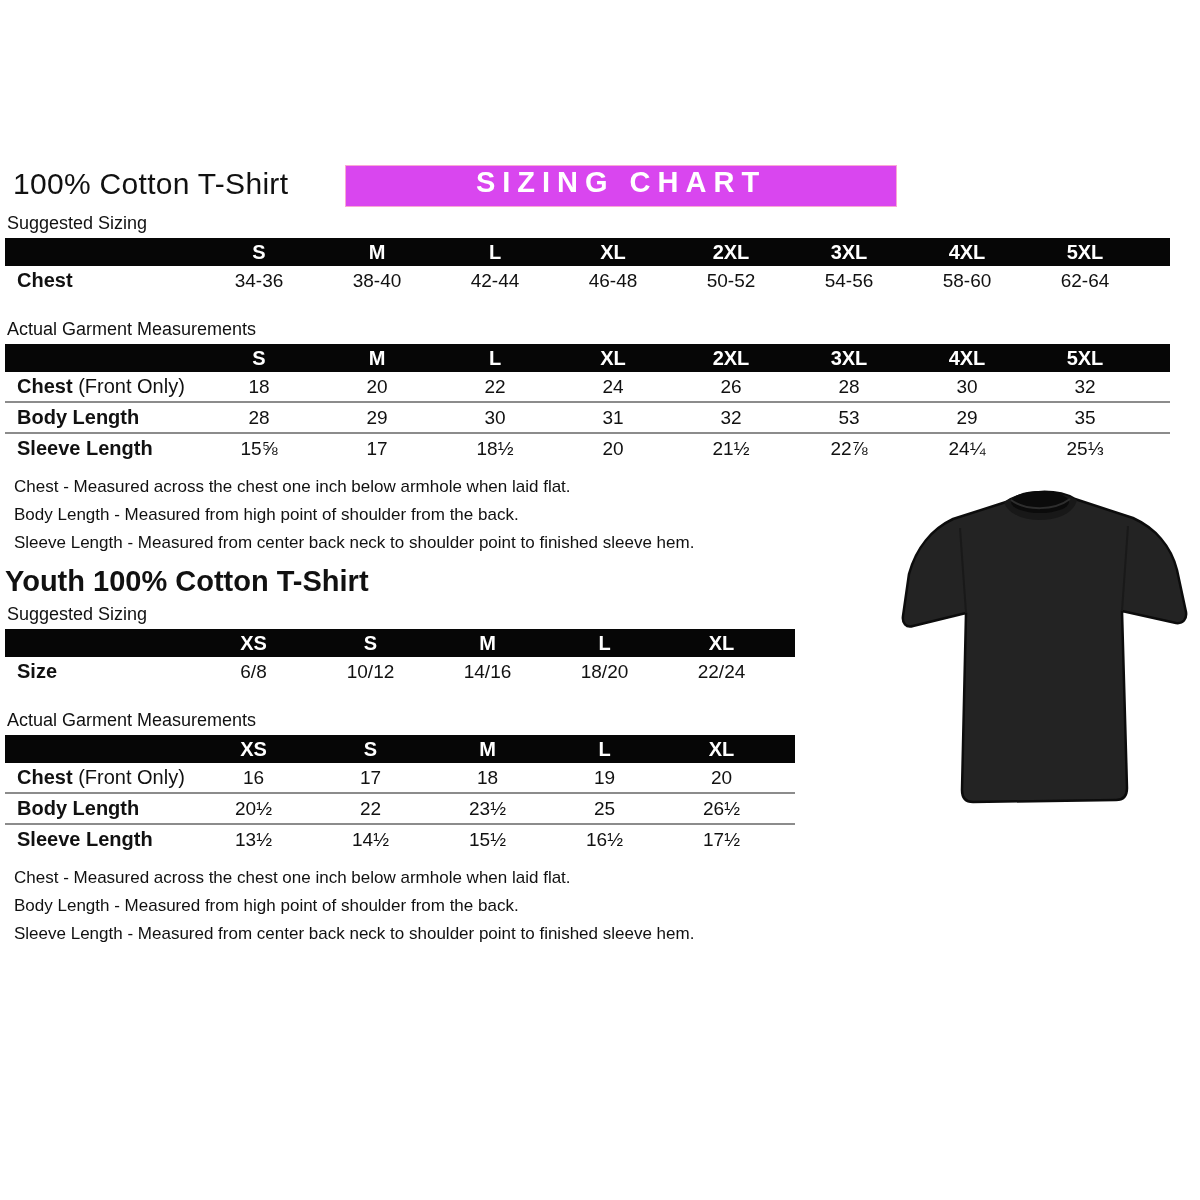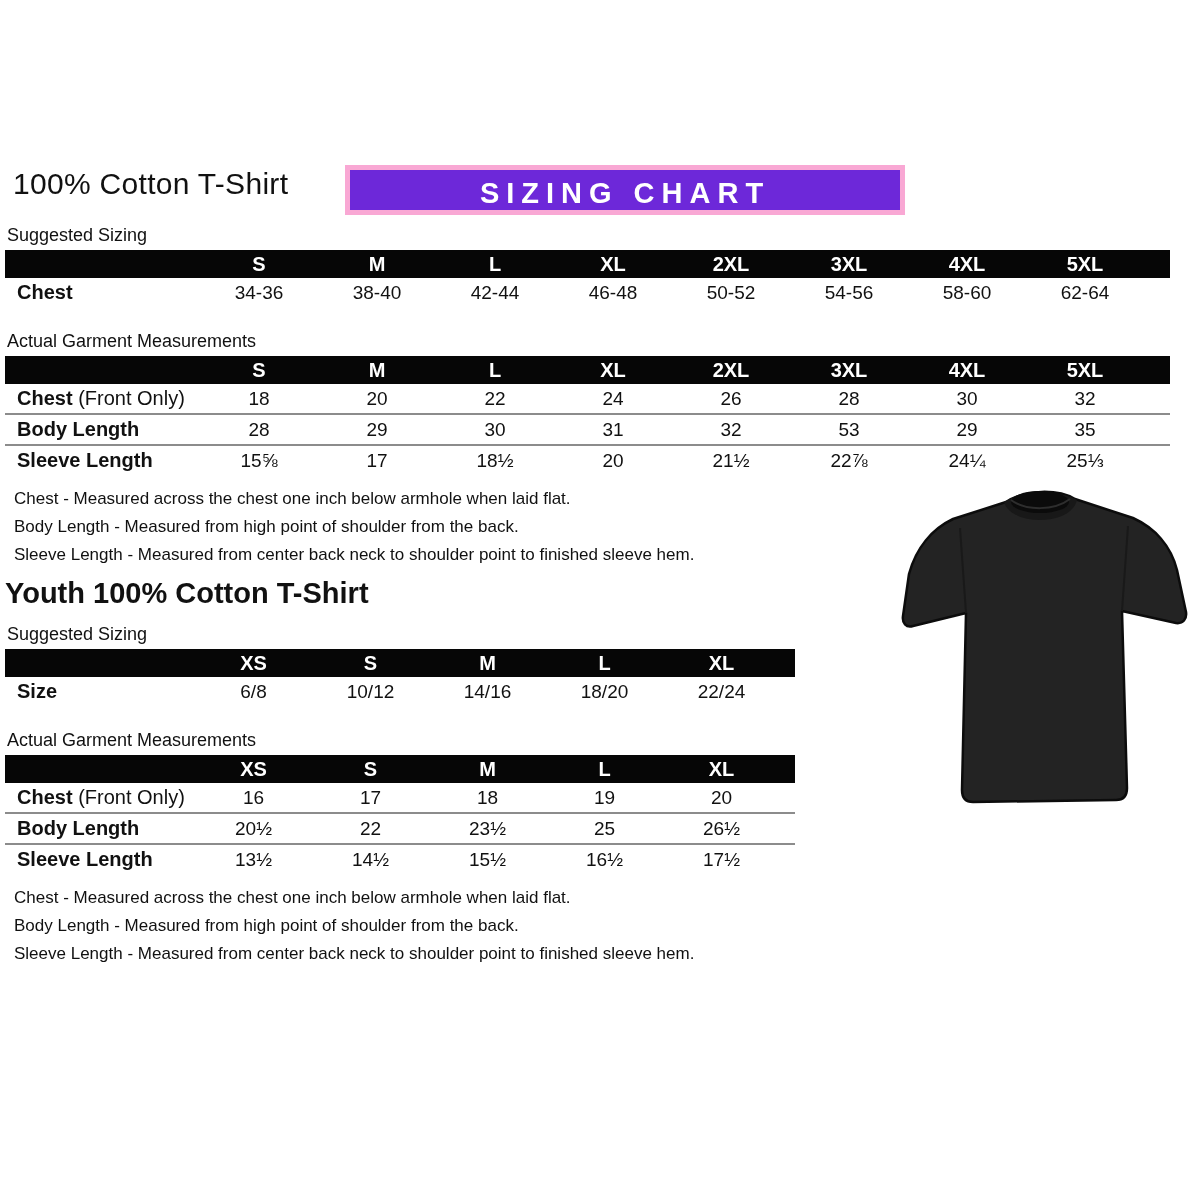--- a/index.html
+++ b/index.html
@@ -5,25 +5,25 @@
   html,body{margin:0;padding:0;}
   body{
     width:1200px;height:1200px;background:#ffffff;color:#111;
     font-family:"Liberation Sans", sans-serif;position:relative;overflow:hidden;
   }
   .page{position:absolute;inset:0;padding:165px 0 0 5px;box-sizing:border-box;}
 
   
   .header-row{display:flex;align-items:flex-start;height:46px;}
   .page-title{font-size:30px;font-weight:400;letter-spacing:.3px;margin:2px 0 0 8px;width:332px;white-space:nowrap;}
-  .banner{width:550px;height:40px;background:#6d28d9;border:5px solid #f9a8d4;color:#fff;
-    display:flex;align-items:flex-end;justify-content:center;
+  .banner{width:550px;height:40px;background:#d946ef;border:1px solid #f9a8d4;color:#fff;
+    display:flex;align-items:flex-start;justify-content:center;
     font-size:29px;font-weight:700;letter-spacing:7px;white-space:nowrap;}
 
-  .section-label{font-size:18px;font-weight:400;margin:14px 0 4px 2px;}
+  .section-label{font-size:18px;font-weight:400;margin:2px 0 4px 2px;}
 
   table{border-collapse:collapse;table-layout:fixed;}
   .tbl-adult{width:1165px;}
   .tbl-youth{width:790px;}
   .tbl-adult .lbl{width:195px;}
   .tbl-youth .lbl{width:190px;}
   .tbl-adult .sp{width:26px;}
   .tbl-youth .sp{width:15px;}
   th,td{height:29px;padding:0;text-align:center;font-size:19px;overflow:hidden;}
   thead th{background:#060606;color:#fff;font-weight:700;font-size:20px;height:28px;}

